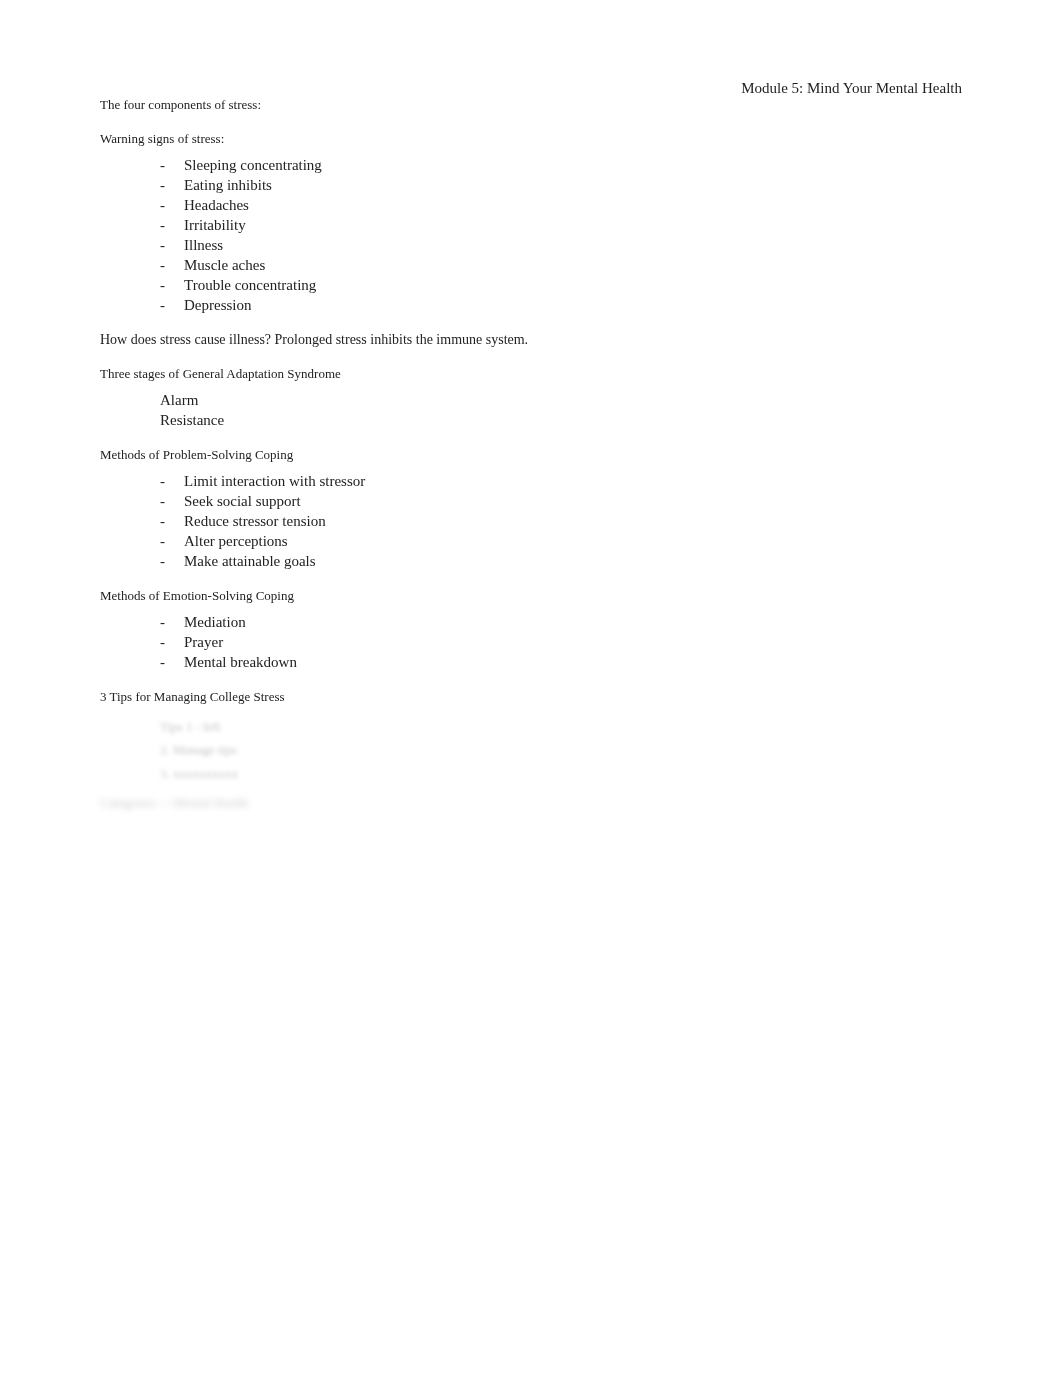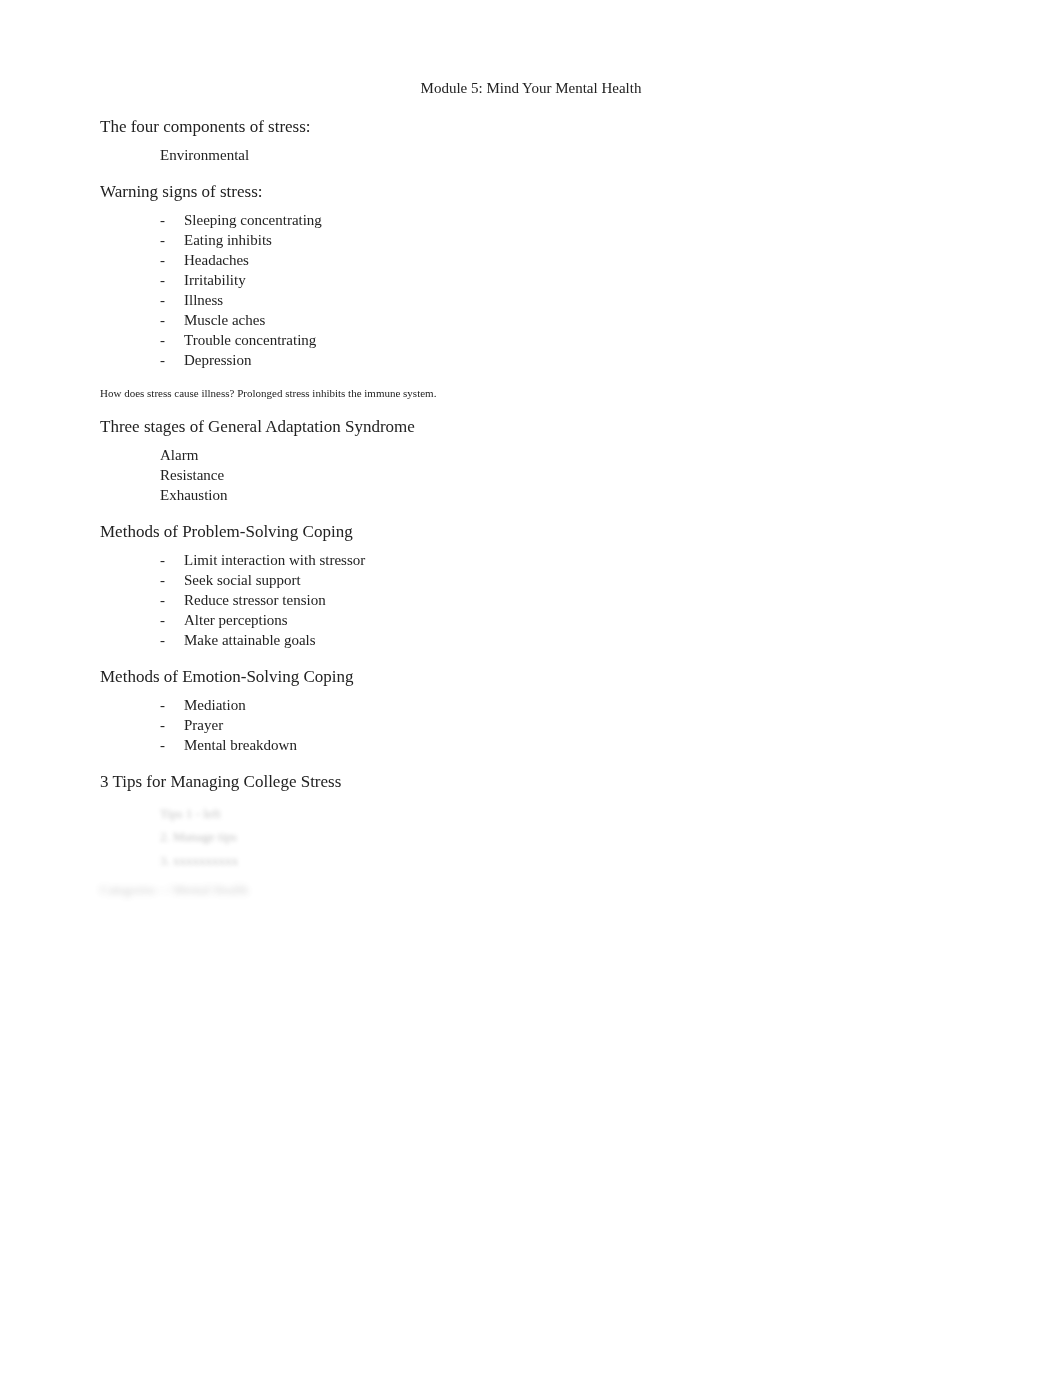--- a/index.html
+++ b/index.html
@@ -12,29 +12,28 @@
       background: #ffffff;
       font-family: 'Times New Roman', Times, serif;
       font-size: 15px;
       color: #222222;
       width: 1062px;
       min-height: 1377px;
       padding: 80px 100px 80px 100px;
     }
 
     .page-title {
-      text-align: center;
+      text-align: right;
       font-size: 15px;
       font-weight: normal;
-      margin-bottom: 20px;
       font-family: 'Times New Roman', Times, serif;
     }
 
     .section-heading {
-      font-size: 17px;
+      font-size: 13px;
       font-weight: normal;
       margin-bottom: 10px;
       font-family: 'Times New Roman', Times, serif;
     }
 
     .numbered-list {
       list-style: none;
       margin: 0 0 18px 0;
       padding: 0 0 0 60px;
     }
@@ -64,21 +63,21 @@
     }
 
     .dash-list li .dash {
       display: inline-block;
       width: 20px;
       min-width: 20px;
       margin-right: 4px;
     }
 
     .paragraph {
-      font-size: 11px;
+      font-size: 14px;
       margin-bottom: 18px;
       font-family: 'Times New Roman', Times, serif;
       margin-top: 8px;
     }
 
     .blurred-block {
       margin: 10px 0 10px 60px;
       opacity: 0.35;
       filter: blur(2px);
       font-size: 13px;
@@ -95,21 +94,20 @@
     }
   </style>
 </head>
 <body>
 
 <h1 class="page-title">Module 5: Mind Your Mental Health</h1>
 
 <p class="section-heading">The four components of stress:</p>
 
 <ol class="numbered-list">
-  <li><span>Environmental</span></li>
 </ol>
 
 <p class="section-heading">Warning signs of stress:</p>
 
 <ul class="dash-list">
   <li>
       <span class="dash">-</span>
       <span>Sleeping concentrating</span>
     </li>
   <li>
@@ -142,21 +140,20 @@
     </li>
 </ul>
 
 <p class="paragraph">How does stress cause illness? Prolonged stress inhibits the immune system.</p>
 
 <p class="section-heading">Three stages of General Adaptation Syndrome</p>
 
 <ol class="numbered-list">
   <li><span>Alarm</span></li>
   <li><span>Resistance</span></li>
-  <li><span>Exhaustion</span></li>
 </ol>
 
 <p class="section-heading">Methods of Problem-Solving Coping</p>
 
 <ul class="dash-list">
   <li>
       <span class="dash">-</span>
       <span>Limit interaction with stressor</span>
     </li>
   <li>

